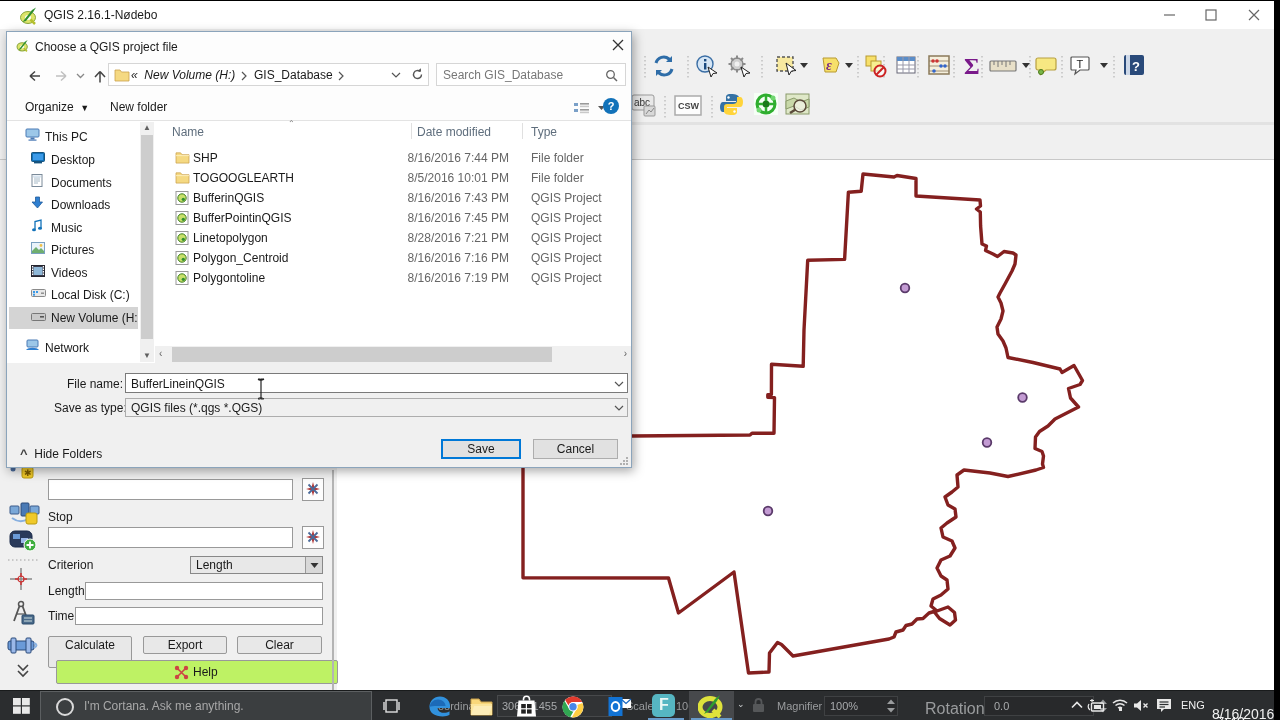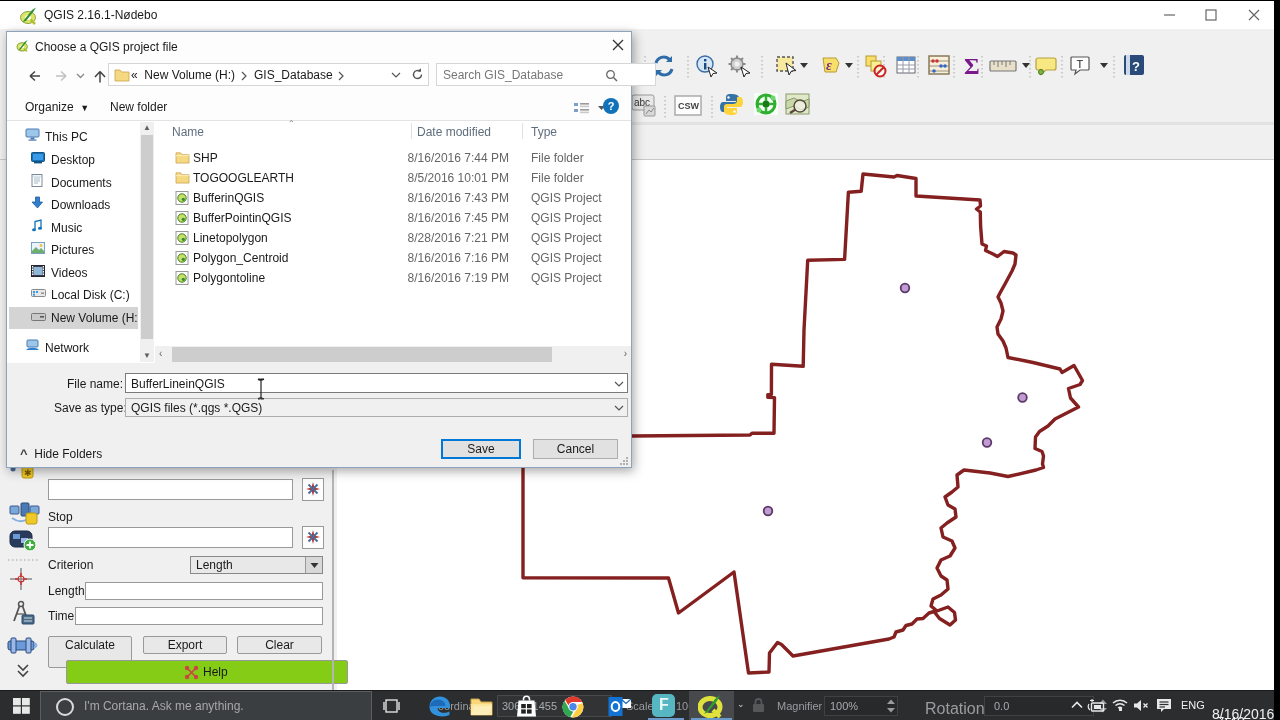--- a/index.html
+++ b/index.html
@@ -325,21 +325,21 @@
         </svg>
     </div>
   </div>
   <div class="abs" style="left:48px;top:424px;">Length</div>
   <div class="abs" style="left:85px;top:422px;width:238px;height:18px;background:#fff;border:1px solid #999;"></div>
   <div class="abs" style="left:48px;top:449px;">Time</div>
   <div class="abs" style="left:75px;top:447px;width:248px;height:18px;background:#fff;border:1px solid #999;"></div>
   <div class="abs" style="left:48px;top:476px;width:84px;height:32px;background:#e8e8e8;border:1px solid #999;border-radius:2px;text-align:center;line-height:16px;">Calculate</div>
   <div class="abs" style="left:143px;top:476px;width:84px;height:18px;background:#e8e8e8;border:1px solid #999;border-radius:2px;text-align:center;line-height:16px;">Export</div>
   <div class="abs" style="left:237px;top:476px;width:85px;height:18px;background:#e8e8e8;border:1px solid #999;border-radius:2px;text-align:center;line-height:16px;">Clear</div>
-  <div class="abs" style="left:66px;top:500px;width:282px;height:24px;background:#84cc16;border:1px solid #999;border-radius:2px;">
+  <div class="abs" style="left:56px;top:500px;width:282px;height:24px;background:#bef264;border:1px solid #999;border-radius:2px;">
     <svg class="abs" style="left:117px;top:4px;" width="15" height="15" viewBox="0 0 15 15">
       <g fill="#cc4444">
           <circle cx="3" cy="3" r="2.2"></circle>
           <circle cx="12" cy="3" r="2.2"></circle>
           <circle cx="3" cy="12" r="2.2"></circle>
           <circle cx="12" cy="12" r="2.2"></circle>
         </g>
       <path d="M3,3 L12,12 M12,3 L3,12" stroke="#cc4444" stroke-width="1.6"></path>
     </svg>
     <div class="abs" style="left:136px;top:4px;">Help</div>
@@ -364,40 +364,40 @@
     <path d="M13,10 h10 M13,10 l5,-4.5 M13,10 l5,4.5" stroke="#444" stroke-width="1.5" fill="none"></path>
     <path d="M39,10 h10 M49,10 l-5,-4.5 M49,10 l-5,4.5" stroke="#c0c0c0" stroke-width="1.5" fill="none"></path>
     <path d="M60,8 l3.5,3.5 3.5,-3.5" stroke="#888" stroke-width="1.3" fill="none"></path>
     <path d="M83,16.5 v-11 M83,5.5 l-5,5.5 M83,5.5 l5,5.5" stroke="#444" stroke-width="1.5" fill="none"></path>
   </svg>
 
   <div class="abs" style="left:101px;top:31px;width:300px;height:23px;background:#fff;border:1px solid #d6d6d6;">
     <svg class="abs" style="left:5px;top:4px;" width="16" height="14" viewBox="0 0 16 14">
       <path d="M1,2 h5 l1.5,2 H15 v9 H1 Z" fill="#f5d982" stroke="#caa14c" stroke-width="0.8"></path>
     </svg>
-    <div class="abs" style="left:22px;top:4px;color:#1a1a1a;">«&nbsp; New Volume (H:)</div>
+    <div class="abs" style="left:22px;top:4px;color:#1a1a1a;font-style:italic;">«&nbsp; New Volume (H:)</div>
     <svg class="abs" style="left:131px;top:7px;" width="8" height="10" viewBox="0 0 8 10">
         <path d="M2,1 l4,4 -4,4" stroke="#555" stroke-width="1.2" fill="none"></path>
       </svg>
     <div class="abs" style="left:145px;top:4px;">GIS_Database</div>
     <svg class="abs" style="left:228px;top:7px;" width="8" height="10" viewBox="0 0 8 10">
         <path d="M2,1 l4,4 -4,4" stroke="#555" stroke-width="1.2" fill="none"></path>
       </svg>
     <svg class="abs" style="left:282px;top:8px;" width="10" height="8" viewBox="0 0 10 8">
         <path d="M1,1 l4,4 4,-4" stroke="#555" stroke-width="1.2" fill="none"></path>
       </svg>
   </div>
   <div class="abs" style="left:400px;top:31px;width:22px;height:23px;background:#fff;border:1px solid #d6d6d6;border-left:none;">
     <svg style="margin:4px 0 0 4px;" width="13" height="13" viewBox="0 0 13 13">
       <path d="M10.5,6.5 a4,4 0 1 1 -1.4,-3" fill="none" stroke="#555" stroke-width="1.4"></path>
       <path d="M9.8,0.2 l0.3,3.6 -3.5,-0.9 Z" fill="#555"></path>
     </svg>
   </div>
 
-  <div class="abs" style="left:429px;top:31px;width:220px;height:23px;background:#fff;border:1px solid #d6d6d6;">
+  <div class="abs" style="left:429px;top:31px;width:190px;height:23px;background:#fff;border:1px solid #d6d6d6;">
     <div class="abs" style="left:6px;top:4px;color:#777;">Search GIS_Database</div>
     <svg class="abs" style="left:168px;top:5px;" width="13" height="13" viewBox="0 0 13 13">
       <circle cx="5.5" cy="5.5" r="3.8" fill="none" stroke="#666" stroke-width="1.3"></circle>
       <path d="M8.5,8.5 L12,12" stroke="#666" stroke-width="1.5"></path>
     </svg>
   </div>
 
   <div class="abs" style="left:18px;top:68px;color:#1a1a1a;">Organize&nbsp;&nbsp;<span style="font-size:9px;color:#1a1a1a;">▼</span></div>
   <div class="abs" style="left:103px;top:68px;">New folder</div>
   <svg class="abs" style="left:567px;top:70px;" width="34" height="12" viewBox="0 0 34 12">

